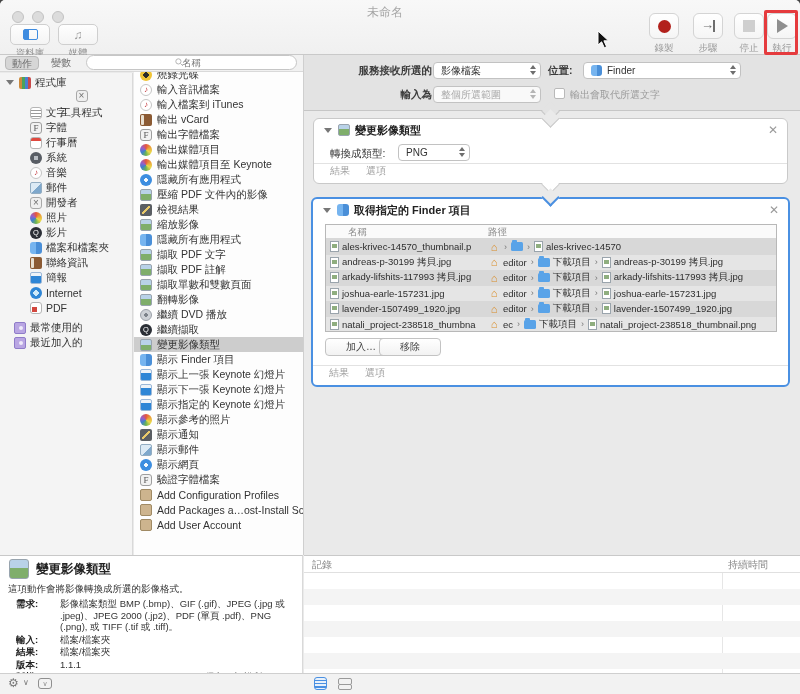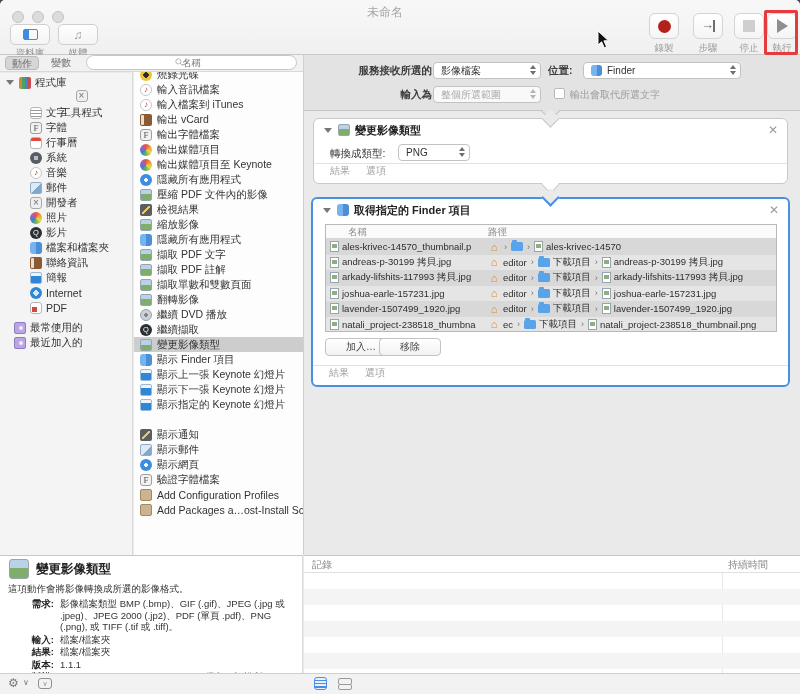--- a/index.html
+++ b/index.html
@@ -135,21 +135,21 @@
     background:linear-gradient(#fff,#f2f2f2);font-size:10px;color:#444;display:flex;align-items:center;
     justify-content:center;padding:0 20px;}
   
   .desc{position:absolute;left:0;top:555px;width:303px;height:118px;background:#fff;
     border-top:1px solid #c9c9c9;border-right:1px solid #d9d9d9;overflow:hidden;}
   .desc-title{position:absolute;left:36px;top:5px;font-size:12.5px;font-weight:bold;color:#222;}
   .desc-icon{position:absolute;left:9px;top:3px;width:20px;height:20px;border-radius:3px;}
   .desc-sum{position:absolute;left:8px;top:27px;right:6px;font-size:9.5px;color:#333;}
   .dfields{position:absolute;left:0;top:42px;right:4px;}
   .drow{display:flex;font-size:9.5px;line-height:11.5px;margin-bottom:1px;}
-  .drow b{width:60px;text-align:right;flex:none;color:#222;padding-right:6px;}
+  .drow b{width:60px;text-align:center;flex:none;color:#222;padding-right:6px;}
   .drow span{flex:1;color:#333;}
   .log{position:absolute;left:304px;right:0;top:555px;height:118px;background:#fff;border-top:1px solid #c9c9c9;}
   .log-head{height:17px;border-bottom:1px solid #e0e0e0;position:relative;font-size:10px;color:#8a8a8a;}
   .log-head .c1{position:absolute;left:8px;top:2px;}
   .log-head .c2{position:absolute;left:424px;top:2px;}
   .log-coldiv{position:absolute;left:418px;top:17px;bottom:0;width:1px;background:#e6e6e6;}
   .stripes{position:absolute;left:0;right:0;top:17px;bottom:0;overflow:hidden;}
   .stripe{height:16px;}
   .stripe:nth-child(even){background:#f4f4f4;}
   
@@ -380,20 +380,24 @@
         <span>顯示上一張 Keynote 幻燈片</span>
       </div>
       <div class="arow" style="top: 310px;">
         <span class="ic ic-keynote"></span>
         <span>顯示下一張 Keynote 幻燈片</span>
       </div>
       <div class="arow" style="top: 325px;">
         <span class="ic ic-keynote"></span>
         <span>顯示指定的 Keynote 幻燈片</span>
       </div>
+      <div class="arow" style="top: 340px;">
+        <span class="ic ic-photos"></span>
+        <span>顯示參考的照片</span>
+      </div>
       <div class="arow" style="top: 355px;">
         <span class="ic ic-pen"></span>
         <span>顯示通知</span>
       </div>
       <div class="arow" style="top: 370px;">
         <span class="ic ic-mail"></span>
         <span>顯示郵件</span>
       </div>
       <div class="arow" style="top: 385px;">
         <span class="ic ic-safari"></span>
@@ -403,20 +407,24 @@
         <span class="ic ic-font"></span>
         <span>驗證字體檔案</span>
       </div>
       <div class="arow" style="top: 415px;">
         <span class="ic ic-installer"></span>
         <span>Add Configuration Profiles</span>
       </div>
       <div class="arow" style="top: 430px;">
         <span class="ic ic-installer"></span>
         <span>Add Packages a…ost-Install Scripts</span>
+      </div>
+      <div class="arow" style="top: 445px;">
+        <span class="ic ic-installer"></span>
+        <span>Add User Account</span>
       </div>
     </div>
 
   <div class="vdivider"></div>
 
   <div class="main">
     <div class="svc-band">
       <span class="svc-label" style="left:10px;top:9px;width:118px">服務接收所選的</span>
       <div class="popup" style="left:129px;top:7px;width:108px">
         <span>影像檔案</span>

